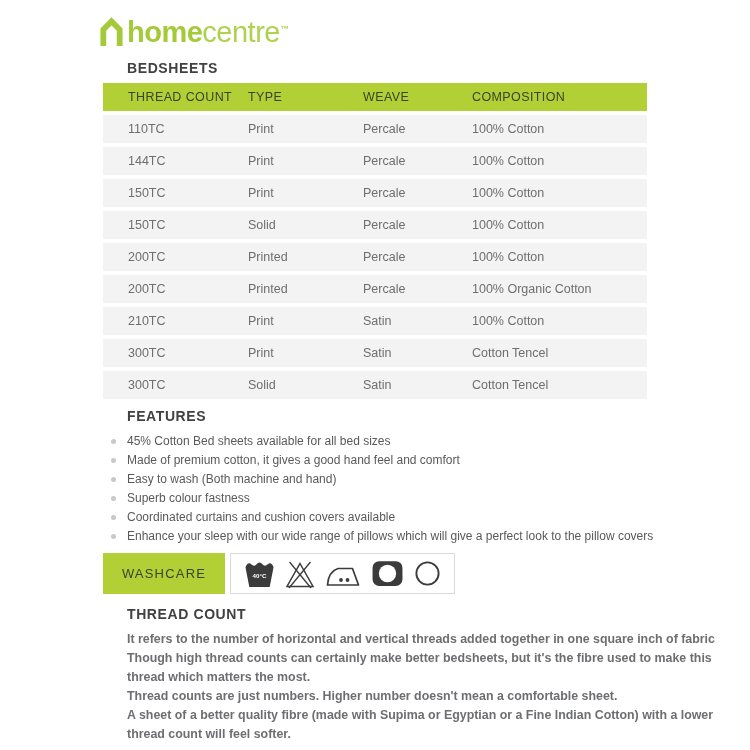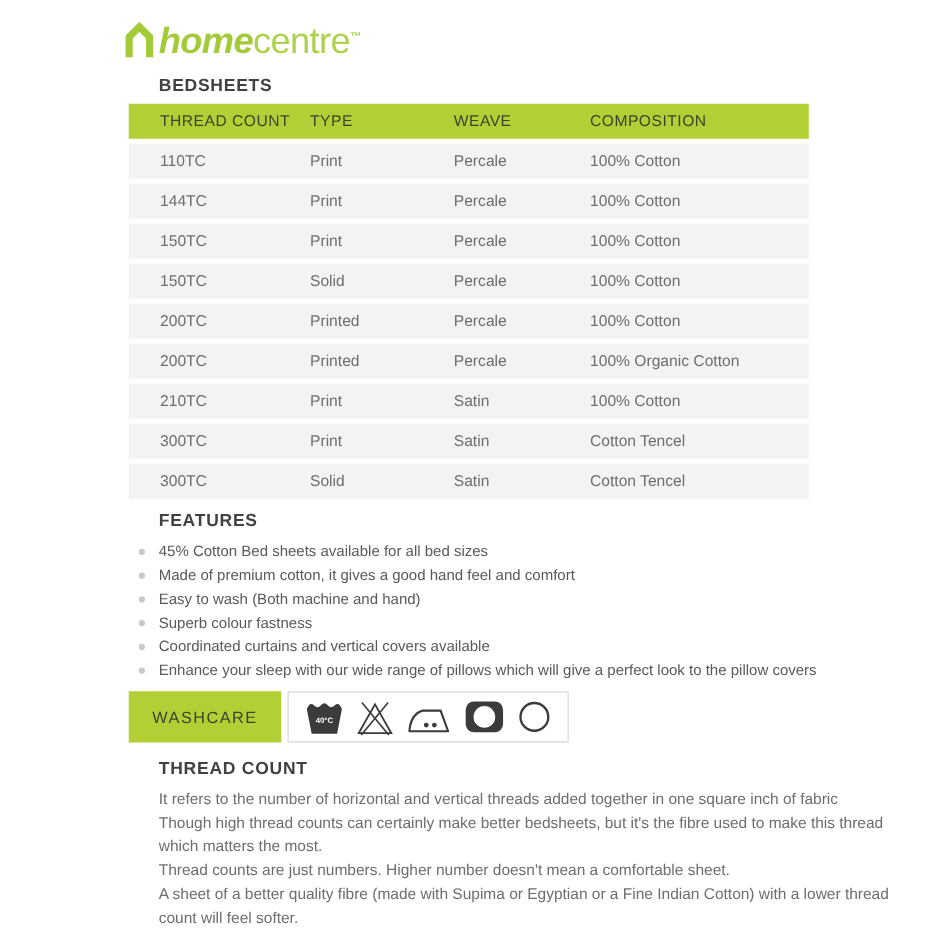--- a/index.html
+++ b/index.html
@@ -9,21 +9,21 @@
     width:750px; height:750px;
     background:#ffffff;
     font-family:"Liberation Sans", sans-serif;
     overflow:hidden;
   }
 
   
   .logo { position:absolute; left:99px; top:14px; display:flex; align-items:flex-start; }
   .logo svg { display:block; margin-top:3px; }
   .logo-text { margin-left:3px; font-size:29px; line-height:30px; letter-spacing:-0.5px; }
-  .logo-home { font-weight:bold; color:#a4ca3a;font-style:italic; }
+  .logo-home { font-weight:bold; color:#a4ca3a; }
   .logo-centre { font-weight:normal; color:#aed14e; }
   .logo-tm { font-size:9px; color:#aed14e; vertical-align:10px; font-weight:bold; letter-spacing:0; }
 
   
   .sec-heading {
     font-size:14px; font-weight:bold; color:#414042; letter-spacing:0.6px;
   }
   .page-title { position:absolute; left:127px; top:60px; }
 
   
@@ -81,21 +81,21 @@
     display:flex; align-items:center; justify-content:space-between;
     padding:0 13px;
   }
   .washcare-icons svg { display:block; }
 
   
   .threadcount { position:absolute; left:103px; top:606px; width:612px; }
   .threadcount .sec-heading { padding-left:24px; }
   .tc-body { margin-top:8px; padding-left:24px; }
   .tc-body p {
-    font-size:12.4px; line-height:19px; color:#6d6e71;
+    font-size:12.4px; line-height:19px; color:#6d6e71;font-weight:bold;
   }
 </style>
 </head>
 <body>
 
 <div class="page">
 
   <div class="logo">
     <svg width="25" height="29" viewBox="0 0 26 30">
       <path d="M4.5,30 L4.5,13 L13,4.5 L21.5,13 L21.5,30" fill="none" stroke="#a4ca3a" stroke-width="6" stroke-linejoin="miter" stroke-linecap="butt"></path>
@@ -168,21 +168,21 @@
     </div>
   </div>
 
   <div class="features">
     <div class="sec-heading">FEATURES</div>
     <ul class="feature-list">
       <li class="feature-item"><span class="bullet"></span><span>45% Cotton Bed sheets available for all bed sizes</span></li>
       <li class="feature-item"><span class="bullet"></span><span>Made of premium cotton, it gives a good hand feel and comfort</span></li>
       <li class="feature-item"><span class="bullet"></span><span>Easy to wash (Both machine and hand)</span></li>
       <li class="feature-item"><span class="bullet"></span><span>Superb colour fastness</span></li>
-      <li class="feature-item"><span class="bullet"></span><span>Coordinated curtains and vertical covers available</span></li>
+      <li class="feature-item"><span class="bullet"></span><span>Coordinated curtains and cushion covers available</span></li>
       <li class="feature-item"><span class="bullet"></span><span>Enhance your sleep with our wide range of pillows which will give a perfect look to the pillow covers</span></li>
     </ul>
   </div>
 
   <div class="washcare">
     <div class="washcare-label">WASHCARE</div>
     <div class="washcare-icons">
       <svg width="31" height="30" viewBox="0 0 32 30">
         <path d="M1.5,8 Q4,1.5 7.5,5 Q10.5,8 13,5 Q16,1.5 19,5 Q21.5,8 24.5,5 Q28,1.5 30.5,8 L26.5,28.5 L5.5,28.5 Z" fill="#3b3b3c"></path>
         <text x="16" y="19.5" font-size="6.4" font-weight="bold" fill="#ffffff" text-anchor="middle" font-family="Liberation Sans, sans-serif">40°C</text>

